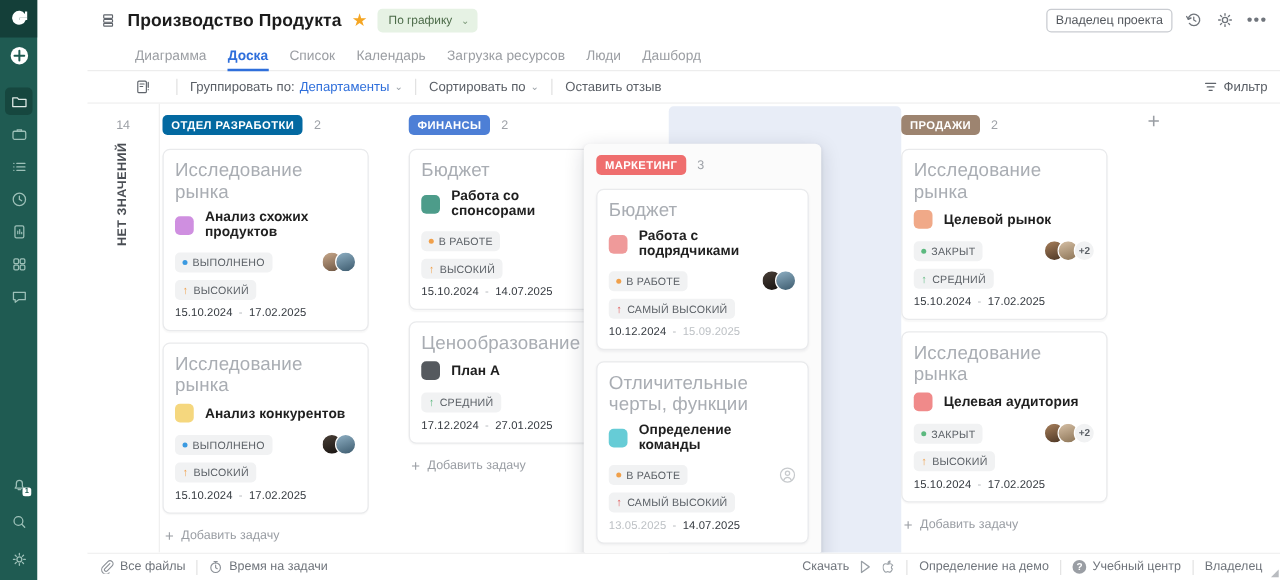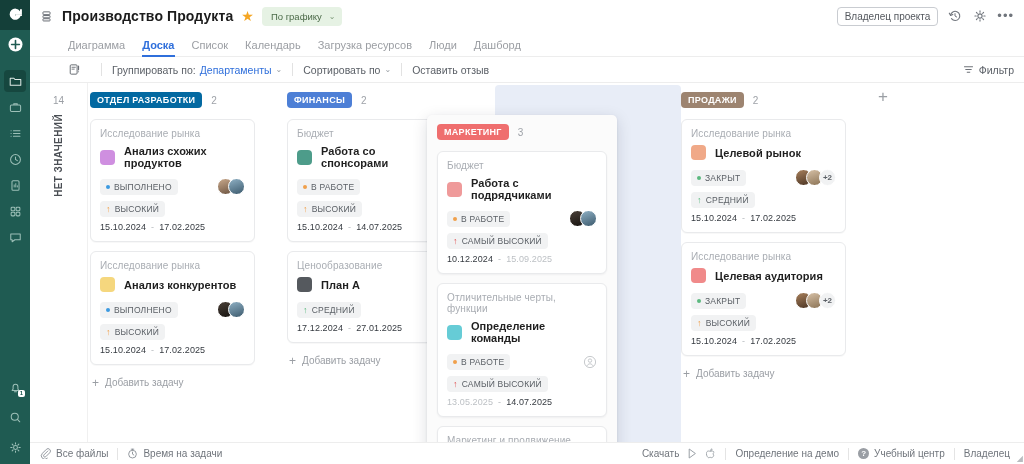--- a/index.html
+++ b/index.html
@@ -38,21 +38,21 @@
   .rail-btn.active { background: #16473f; }
   .rail-bottom { position: absolute; bottom: 6px; left: 0; width: 30px; display:flex; flex-direction:column; align-items:center; gap: 8px; }
   .rail-badge {
     position:absolute; right: 1px; bottom: 1px;
     background: #ffffff; color: #1f5b52;
     font-size: 6px; line-height: 7px; border-radius: 2px;
     min-width: 7px; text-align: center; padding: 0 1px; font-weight: bold;
   }
 
   
-  .main { flex: 1 1 auto; height: 464px; display: flex; flex-direction: column; position: relative; background: #fff; }
+  .main { flex: 1 1 auto; height: 464px; display: flex; flex-direction: column; position: relative; background: #fff; padding-left: 40px; }
 
   
   .hdr {
     height: 32px; display: flex; align-items: center;
     padding: 0 10px 0 8px; gap: 8px; flex: 0 0 32px;
   }
   .hdr-proj-icon { width:16px; height:16px; display:flex; align-items:center; justify-content:center; color:#57606a; }
   .hdr-title { font-size: 14px; font-weight: bold; color: #1c1c1c; letter-spacing: .1px; }
   .star { color: #f5a623; font-size: 14px; line-height: 14px; }
   .status-pill {
@@ -109,21 +109,21 @@
     font-size: 9px; font-weight: bold; color: #fff;
     border-radius: 4px; padding: 3px 7px; letter-spacing: .3px; white-space: nowrap;
   }
   .col-num { font-size: 10px; color: #9ea2a8; }
 
   .card {
     background: #fff; border: 1px solid #e9eaec; border-radius: 6px;
     padding: 8px 9px 9px 9px; margin-bottom: 9px;
     box-shadow: 0 1px 1px rgba(16,24,40,.03);
   }
-  .card-sub { font-size: 10px; color: #a9adb3; margin-bottom: 6px; letter-spacing: .1px; }
+  .card-sub { font-size: 15px; color: #a9adb3; margin-bottom: 6px; letter-spacing: .1px; }
   .card-title-row { display: flex; align-items: center; gap: 9px; margin-bottom: 9px; }
   .swatch { width: 15px; height: 15px; border-radius: 4px; flex: 0 0 15px; }
   .card-title { font-size: 11px; font-weight: bold; color: #1f1f1f; letter-spacing: .05px; }
   .meta-row { display: flex; align-items: center; margin-bottom: 5px; min-height: 17px; }
   .tag {
     background: #f1f2f3; border-radius: 4px; padding: 3px 6px;
     font-size: 8.5px; color: #5b6066; display: inline-flex; align-items: center; gap: 4px;
     letter-spacing: .2px; white-space: nowrap;
   }
   .tag .dot { width: 4px; height: 4px; border-radius: 50%; flex: 0 0 4px; }

